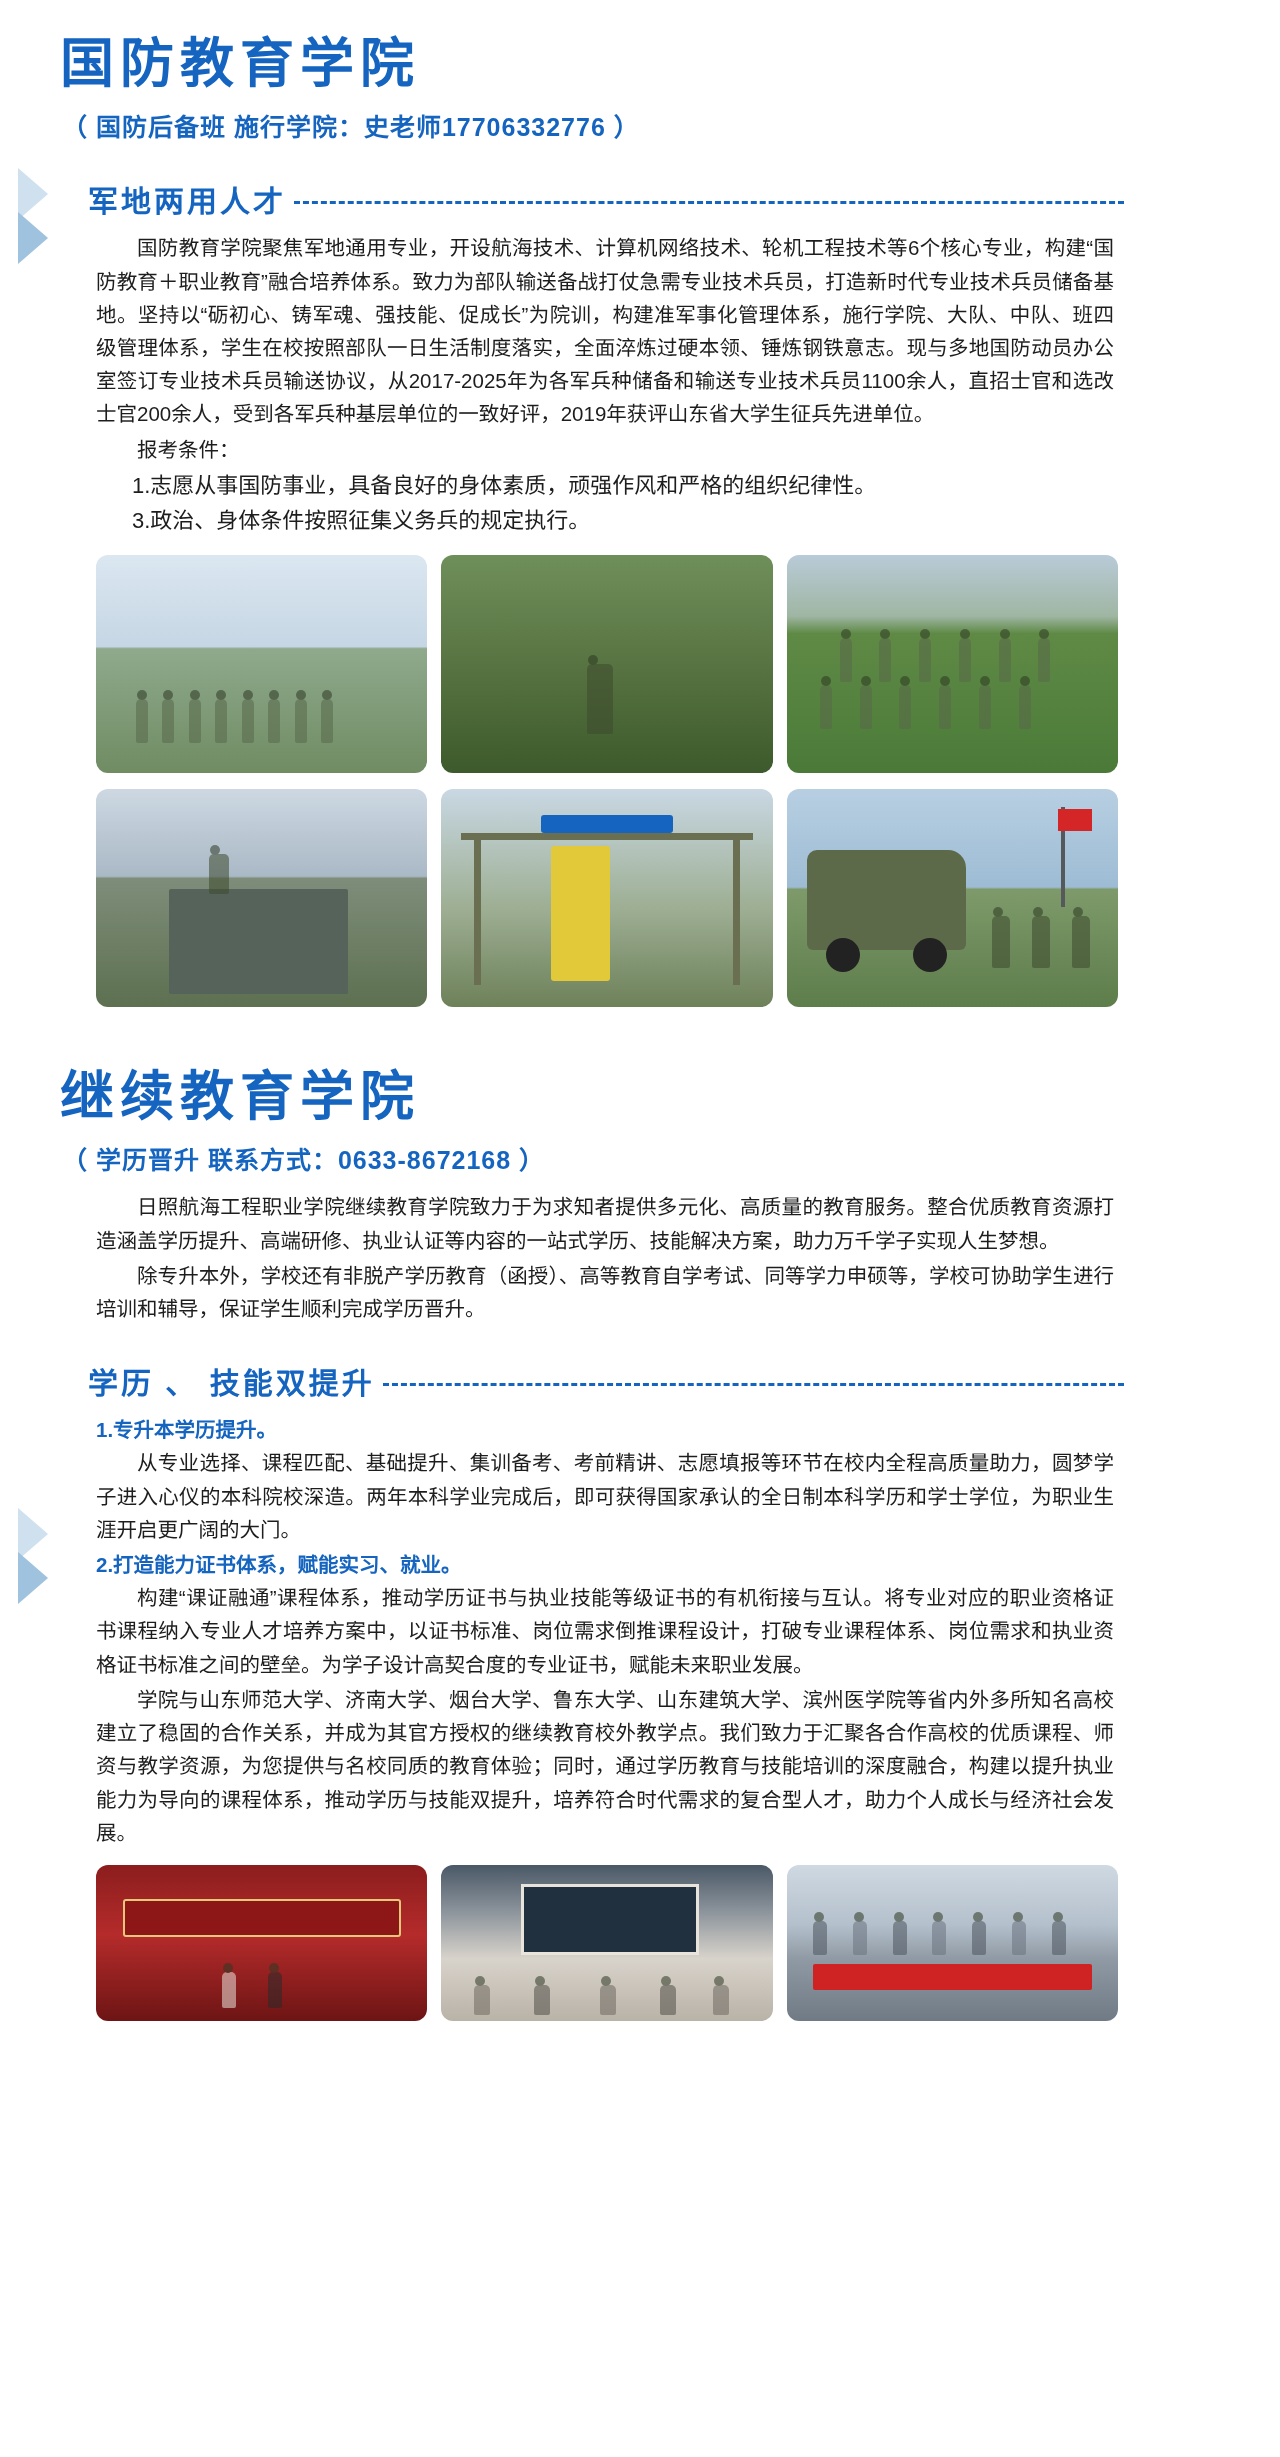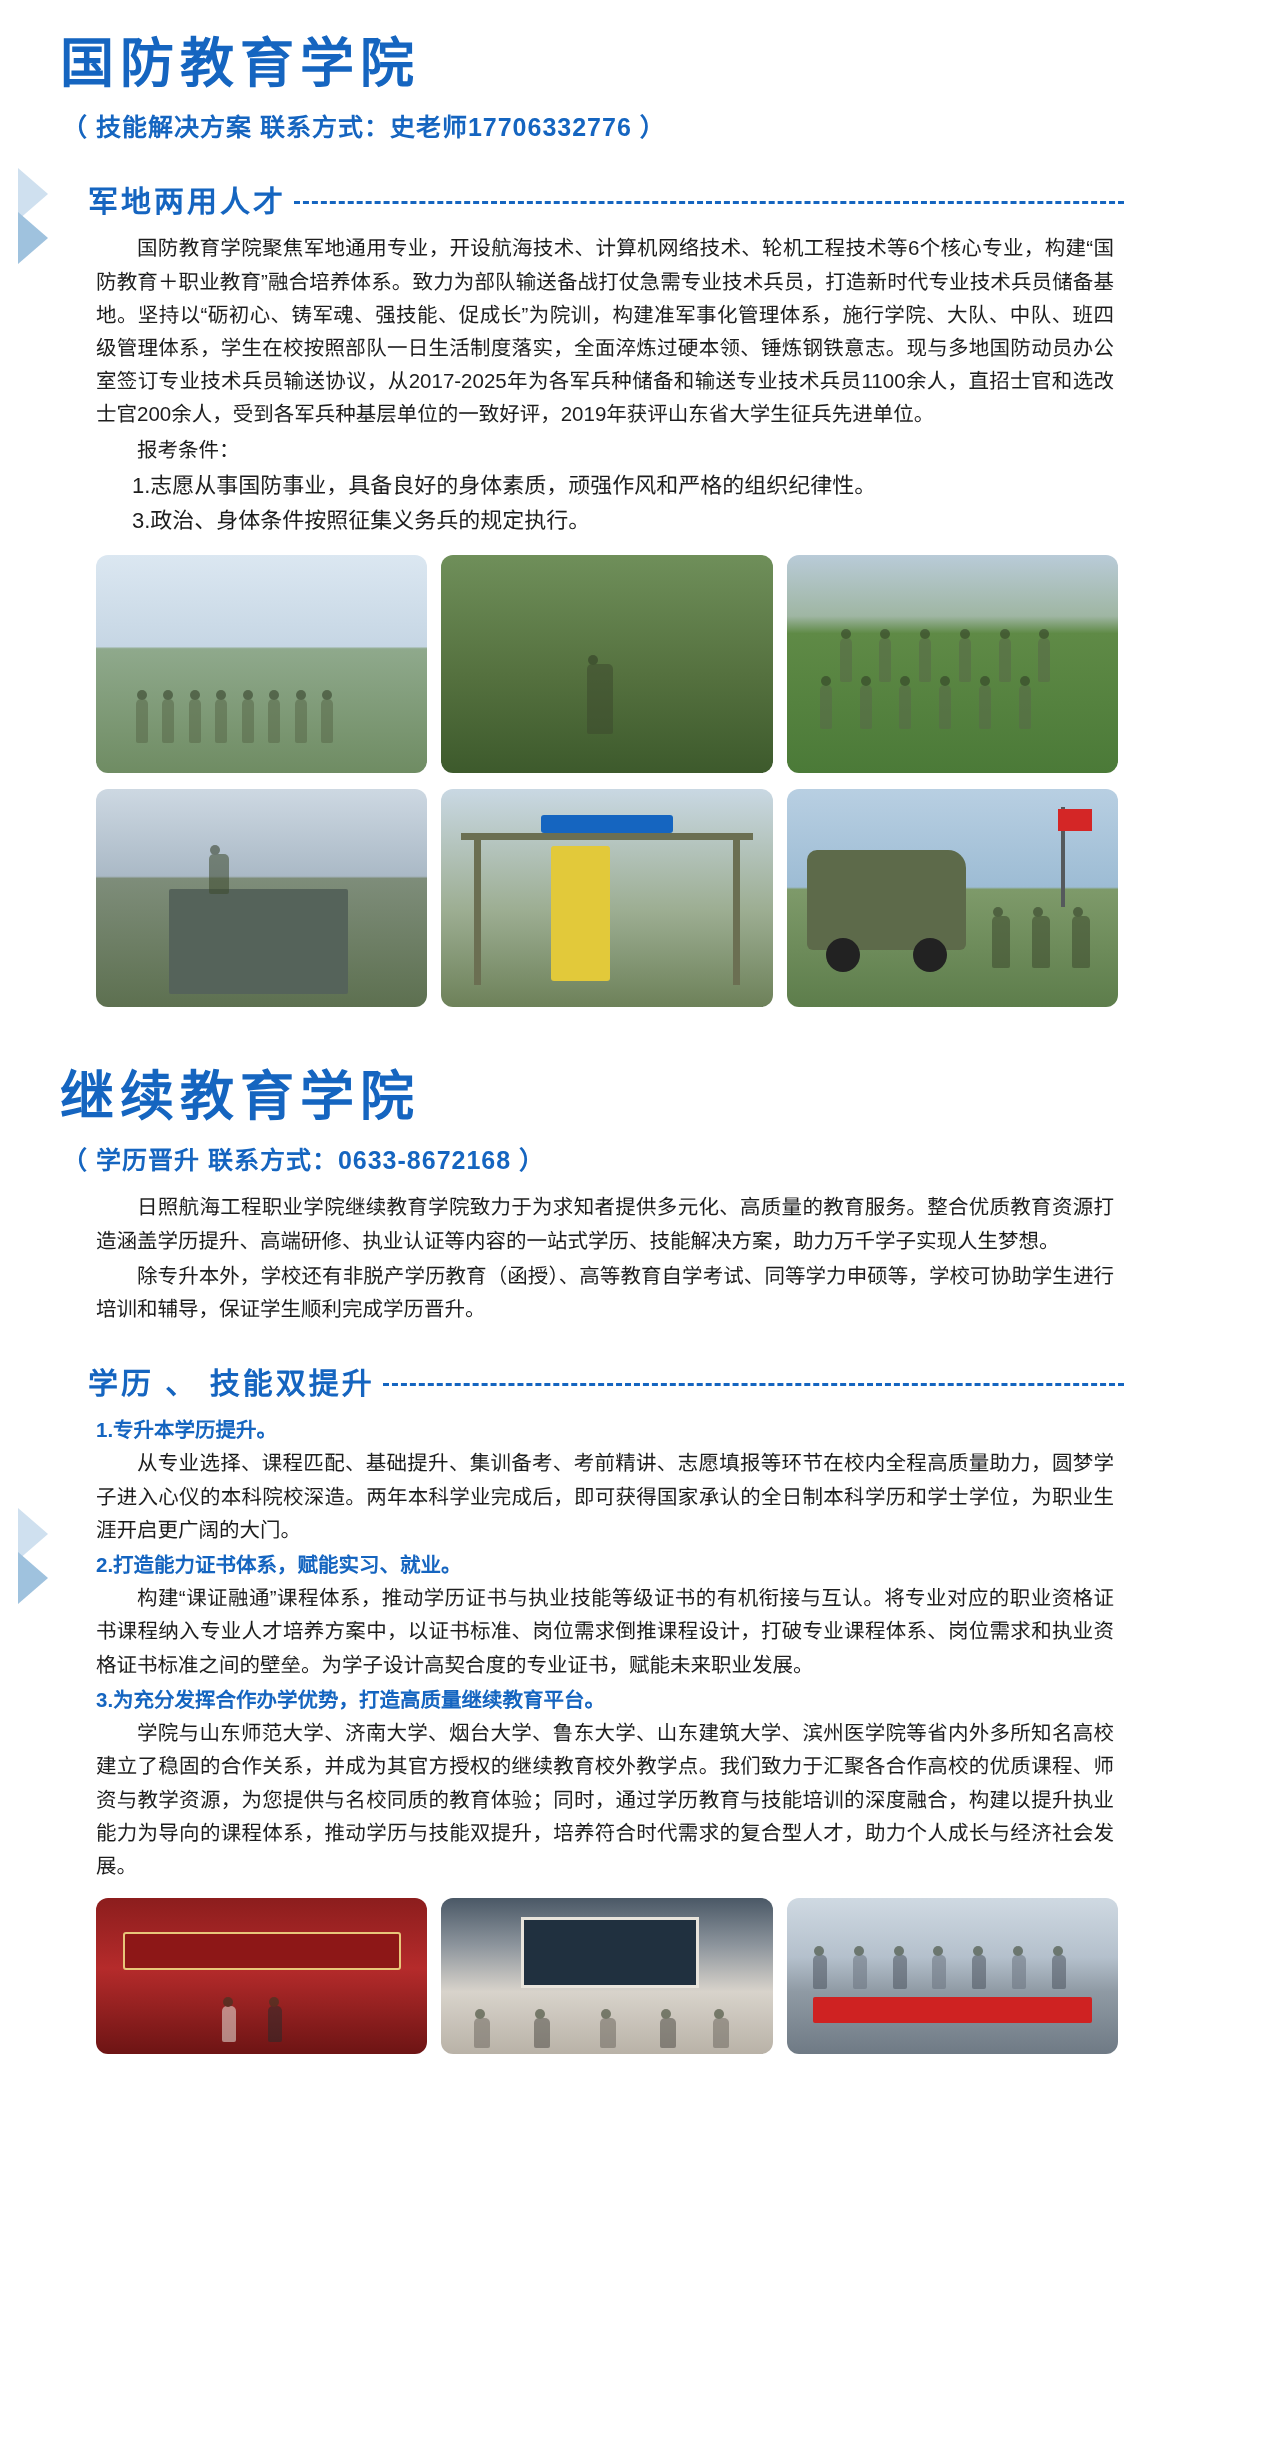--- a/index.html
+++ b/index.html
@@ -230,21 +230,21 @@
 <body>
 
 <div class="page">
 
   <div class="arrow-mark a1"></div>
   <div class="arrow-mark a2"></div>
 
   <section>
 
     <h1 class="college-title">国防教育学院</h1>
-    <div class="college-sub">（ 技能解决方案  联系方式：史老师17706332776 ）</div>
+    <div class="college-sub">（ 国防后备班  施行学院：史老师17706332776 ）</div>
 
     <div class="sub-header">
       <span class="sh-text">军地两用人才</span>
       <span class="sh-rule"></span>
     </div>
 
     <p class="body-text indent">国防教育学院聚焦军地通用专业，开设航海技术、计算机网络技术、轮机工程技术等6个核心专业，构建“国防教育＋职业教育”融合培养体系。致力为部队输送备战打仗急需专业技术兵员，打造新时代专业技术兵员储备基地。坚持以“砺初心、铸军魂、强技能、促成长”为院训，构建准军事化管理体系，施行学院、大队、中队、班四级管理体系，学生在校按照部队一日生活制度落实，全面淬炼过硬本领、锤炼钢铁意志。现与多地国防动员办公室签订专业技术兵员输送协议，从2017-2025年为各军兵种储备和输送专业技术兵员1100余人，直招士官和选改士官200余人，受到各军兵种基层单位的一致好评，2019年获评山东省大学生征兵先进单位。</p>
     <p class="body-text indent">报考条件：</p>
     <p class="cond-line">1.志愿从事国防事业，具备良好的身体素质，顽强作风和严格的组织纪律性。</p>
     <p class="cond-line">3.政治、身体条件按照征集义务兵的规定执行。</p>
@@ -333,21 +333,20 @@
       <span class="sh-text">学历 、 技能双提升</span>
       <span class="sh-rule"></span>
     </div>
 
     <p class="blue-head">1.专升本学历提升。</p>
     <p class="body-text indent">从专业选择、课程匹配、基础提升、集训备考、考前精讲、志愿填报等环节在校内全程高质量助力，圆梦学子进入心仪的本科院校深造。两年本科学业完成后，即可获得国家承认的全日制本科学历和学士学位，为职业生涯开启更广阔的大门。</p>
 
     <p class="blue-head">2.打造能力证书体系，赋能实习、就业。</p>
     <p class="body-text indent">构建“课证融通”课程体系，推动学历证书与执业技能等级证书的有机衔接与互认。将专业对应的职业资格证书课程纳入专业人才培养方案中，以证书标准、岗位需求倒推课程设计，打破专业课程体系、岗位需求和执业资格证书标准之间的壁垒。为学子设计高契合度的专业证书，赋能未来职业发展。</p>
 
-    <p class="blue-head">3.为充分发挥合作办学优势，打造高质量继续教育平台。</p>
     <p class="body-text indent">学院与山东师范大学、济南大学、烟台大学、鲁东大学、山东建筑大学、滨州医学院等省内外多所知名高校建立了稳固的合作关系，并成为其官方授权的继续教育校外教学点。我们致力于汇聚各合作高校的优质课程、师资与教学资源，为您提供与名校同质的教育体验；同时，通过学历教育与技能培训的深度融合，构建以提升执业能力为导向的课程体系，推动学历与技能双提升，培养符合时代需求的复合型人才，助力个人成长与经济社会发展。</p>
 
     <div class="photo-grid">
       <div class="photo short ph-stage">
         <div class="banner-strip" style="top:22%;bottom:auto;height:34px;background:#8d1717;border:2px solid #e8c67a"></div>
         <div class="ph-overlay-figs">
           <span class="fig" style="left:38%;bottom:8%;width:14px;height:36px;background:#e7e2da"></span>
           <span class="fig" style="left:52%;bottom:8%;width:14px;height:36px;background:#2a2a2a"></span>
         </div>
       </div>

